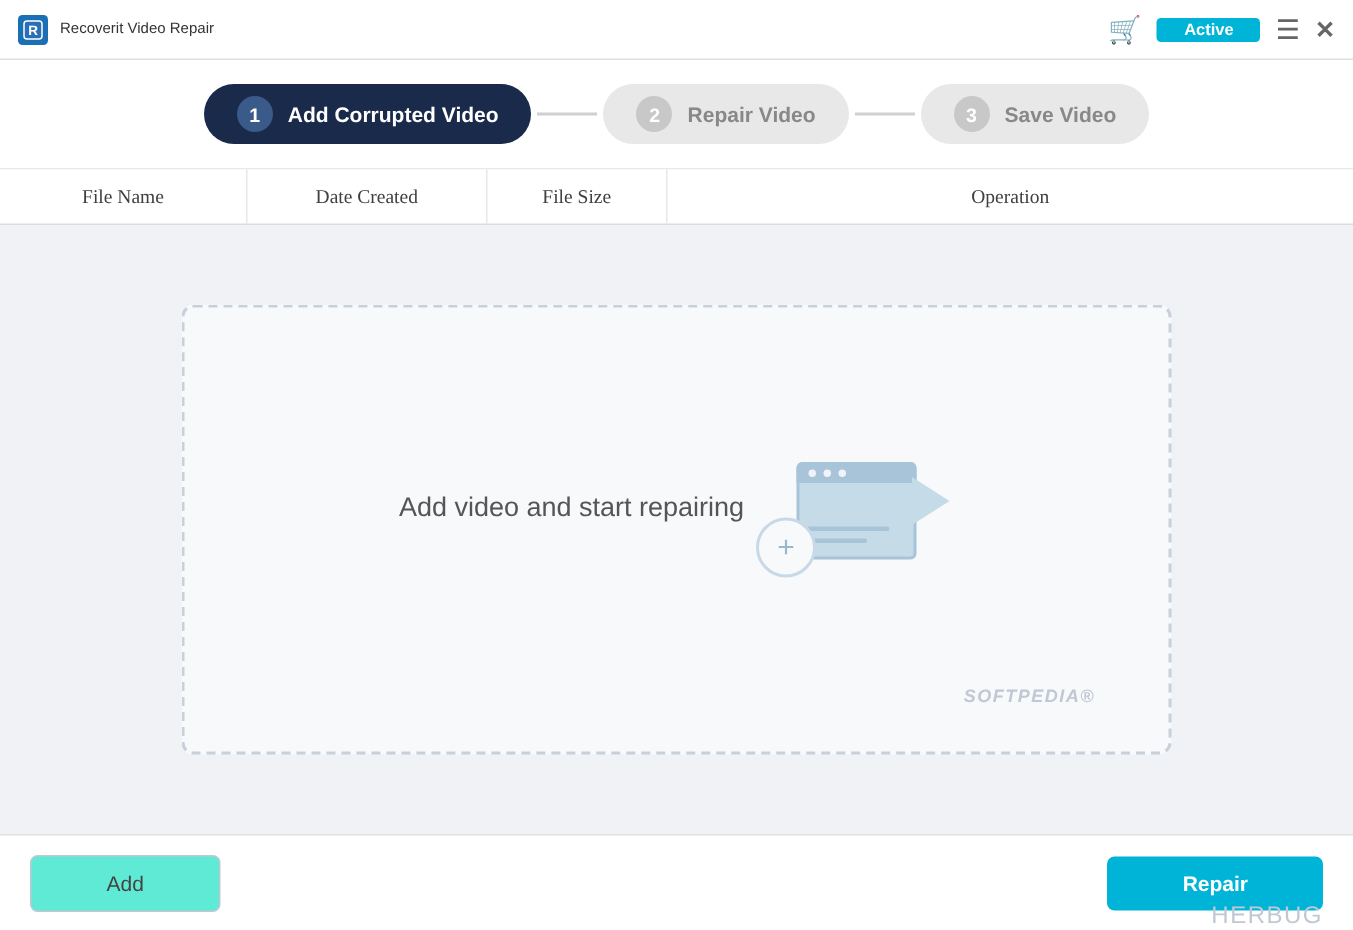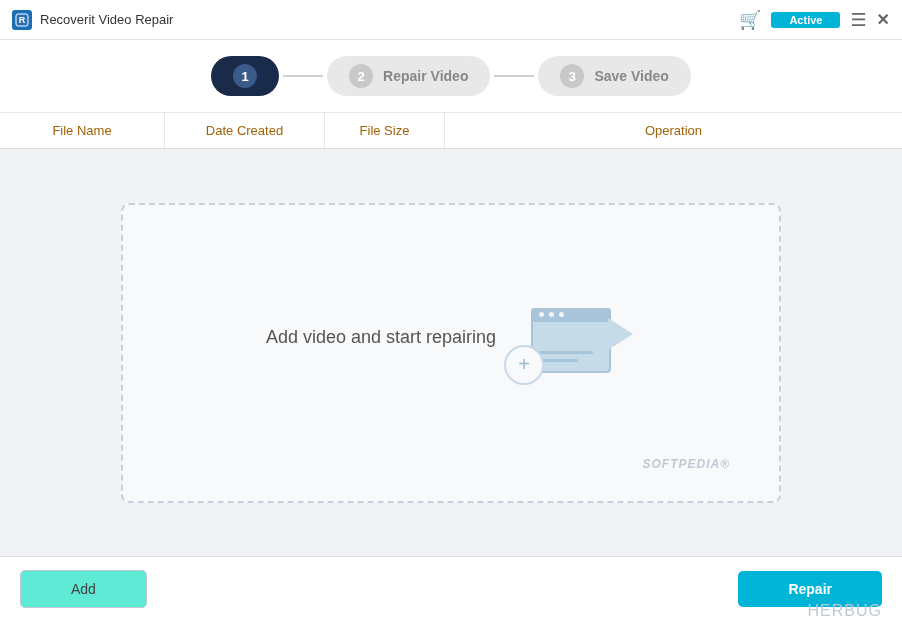--- a/index.html
+++ b/index.html
@@ -30,21 +30,21 @@
       border-radius: 3px;
       display: flex;
       align-items: center;
       justify-content: center;
       margin-right: 8px;
       font-size: 11px;
       color: white;
       font-weight: bold;
     }
     .title-bar-title {
-      font-size: 13px;
+      font-size: 10px;
       color: #333;
       flex: 1;
     }
     .title-bar-controls {
       display: flex;
       align-items: center;
       gap: 10px;
     }
     .cart-icon {
       color: #e05a2b;
@@ -141,23 +141,24 @@
     
     .table-header {
       background: #ffffff;
       display: flex;
       border-bottom: 1px solid #ddd;
       flex-shrink: 0;
     }
     .th {
       padding: 10px 0;
       font-size: 13px;
-      color: #a16207;
+      color: #404040;
       text-align: center;
       border-right: 1px solid #e8e8e8;
+      font-family: Liberation Serif, serif;
     }
     .th:last-child { border-right: none; }
     .th-filename { width: 165px; }
     .th-filepath { width: 175px; }
     .th-filesize { width: 120px; }
     .th-datecreated { width: 160px; }
     .th-operation { flex: 1; }
 
     
     .main-content {
@@ -285,20 +286,21 @@
     <span class="cart-icon">🛒</span>
     <span class="active-badge">Active</span>
     <span class="menu-icon">☰</span>
     <span class="close-icon">✕</span>
   </div>
 </div>
 
 <div class="steps-bar">
   <div class="step-active">
     <div class="step-number">1</div>
+    <span class="step-label">Add Corrupted Video</span>
   </div>
   <div class="step-connector"></div>
   <div class="step-inactive">
     <div class="step-number">2</div>
     <span class="step-label">Repair Video</span>
   </div>
   <div class="step-connector"></div>
   <div class="step-inactive">
     <div class="step-number">3</div>
     <span class="step-label">Save Video</span>

